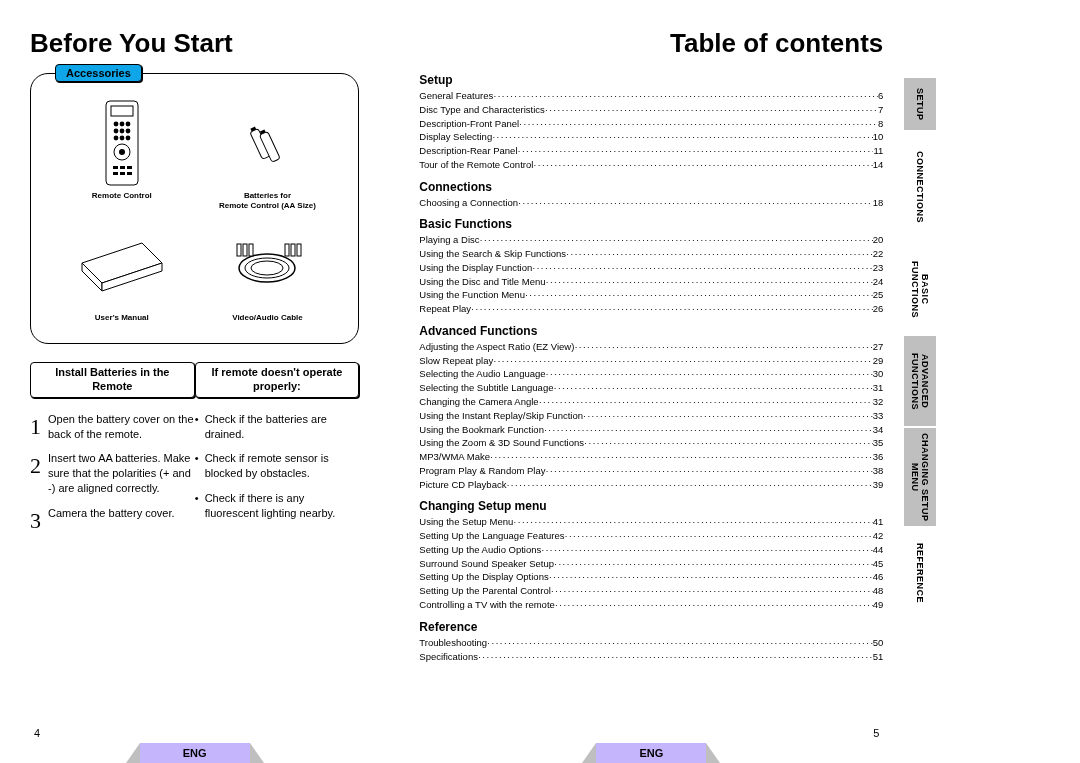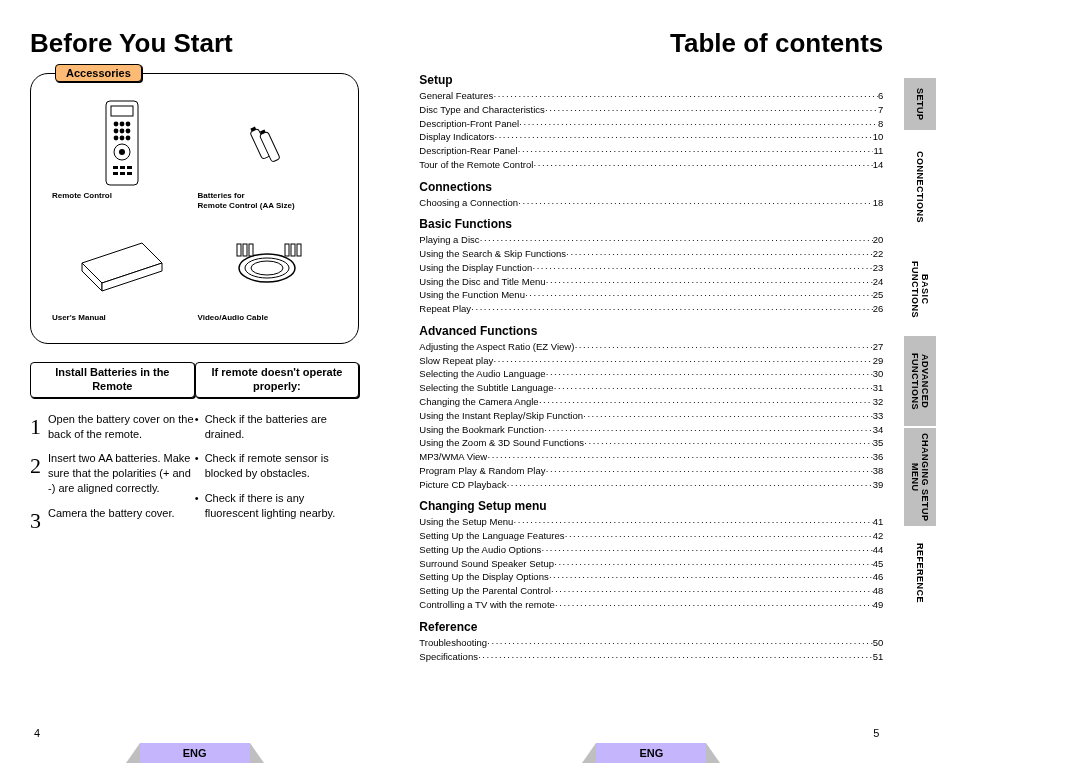--- a/index.html
+++ b/index.html
@@ -4,23 +4,23 @@
 <style>
   * { box-sizing: border-box; margin: 0; padding: 0; }
   html, body { width: 1080px; height: 763px; background: #fff; font-family: Arial, Helvetica, sans-serif; color: #000; }
   .spread { display: flex; width: 936px; height: 763px; }
   .page { width: 524px; height: 763px; position: relative; padding: 28px 30px 20px 30px; }
   .page-left { }
   .page-right { }
   .tabs-col { width: 32px; height: 763px; position: relative; }
   h1.title { font-size: 26px; font-weight: bold; margin-bottom: 14px; }
   .accessories-box { border: 1.5px solid #000; border-radius: 18px; position: relative; padding: 24px 18px 10px 18px; margin-bottom: 18px; }
-  .box-label { position: absolute; top: -10px; left: 24px; background: #fdba74; border: 1px solid #000; border-radius: 4px; padding: 2px 10px; font-size: 11px; font-weight: bold; box-shadow: 1px 1px 0 #000; }
+  .box-label { position: absolute; top: -10px; left: 24px; background: #0ea5e9; border: 1px solid #000; border-radius: 4px; padding: 2px 10px; font-size: 11px; font-weight: bold; box-shadow: 1px 1px 0 #000; }
   .acc-grid { display: flex; flex-wrap: wrap; justify-content: space-around; }
-  .acc-item { width: 48%; text-align: left; margin-bottom: 10px; }
+  .acc-item { width: 48%; text-align: center; margin-bottom: 10px; }
   .acc-img { height: 90px; display: flex; align-items: center; justify-content: center; }
   .acc-caption { font-size: 8px; font-weight: bold; margin-top: 3px; line-height: 1.2; }
   .two-col { display: flex; }
   .col { width: 50%; }
   .sub-label { background: #fff; border: 1px solid #000; border-radius: 4px; padding: 3px 10px; font-size: 11px; font-weight: bold; text-align: center; box-shadow: 1px 1px 0 #000; margin-bottom: 14px; line-height: 1.25; height: 36px; display:flex; align-items:center; justify-content:center;}
   .step { display: flex; margin-bottom: 10px; font-size: 11px; line-height: 1.35; }
   .step-num { font-size: 22px; font-weight: normal; width: 18px; flex-shrink: 0; font-family: "Times New Roman", serif; }
   .bullet { display: flex; margin-bottom: 10px; font-size: 11px; line-height: 1.35; }
   .bullet:before { content: "•"; width: 10px; flex-shrink: 0; }
   .pnum-left { position: absolute; bottom: 24px; left: 34px; font-size: 11px; }
@@ -169,21 +169,21 @@
           <span class="toc-item">Disc Type and Characteristics </span>
           <span class="toc-dots"></span>
           <span class="toc-page">7</span>
         </div>
         <div class="toc-line">
           <span class="toc-item">Description-Front Panel </span>
           <span class="toc-dots"></span>
           <span class="toc-page">8</span>
         </div>
         <div class="toc-line">
-          <span class="toc-item">Display Indicators </span>
+          <span class="toc-item">Display Selecting </span>
           <span class="toc-dots"></span>
           <span class="toc-page">10</span>
         </div>
         <div class="toc-line">
           <span class="toc-item">Description-Rear Panel </span>
           <span class="toc-dots"></span>
           <span class="toc-page">11</span>
         </div>
         <div class="toc-line">
           <span class="toc-item">Tour of the Remote Control </span>
@@ -262,21 +262,21 @@
           <span class="toc-item">Using the Bookmark Function </span>
           <span class="toc-dots"></span>
           <span class="toc-page">34</span>
         </div>
         <div class="toc-line">
           <span class="toc-item">Using the Zoom &amp; 3D Sound Functions </span>
           <span class="toc-dots"></span>
           <span class="toc-page">35</span>
         </div>
         <div class="toc-line">
-          <span class="toc-item">MP3/WMA View </span>
+          <span class="toc-item">MP3/WMA Make </span>
           <span class="toc-dots"></span>
           <span class="toc-page">36</span>
         </div>
         <div class="toc-line">
           <span class="toc-item">Program Play &amp; Random Play </span>
           <span class="toc-dots"></span>
           <span class="toc-page">38</span>
         </div>
         <div class="toc-line">
           <span class="toc-item">Picture CD Playback </span>

